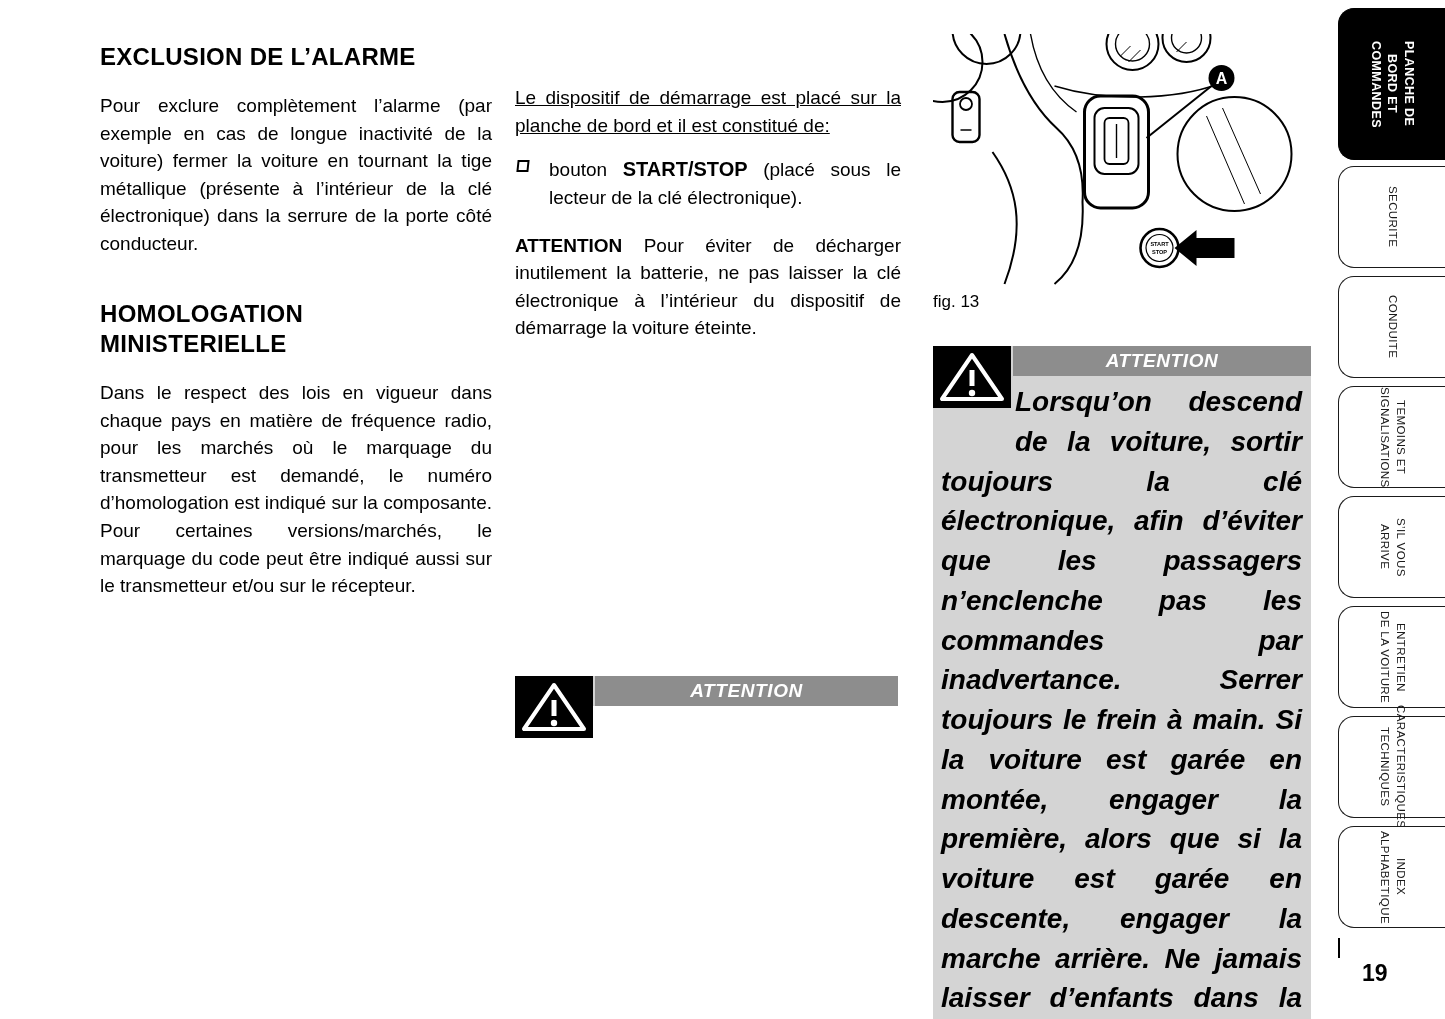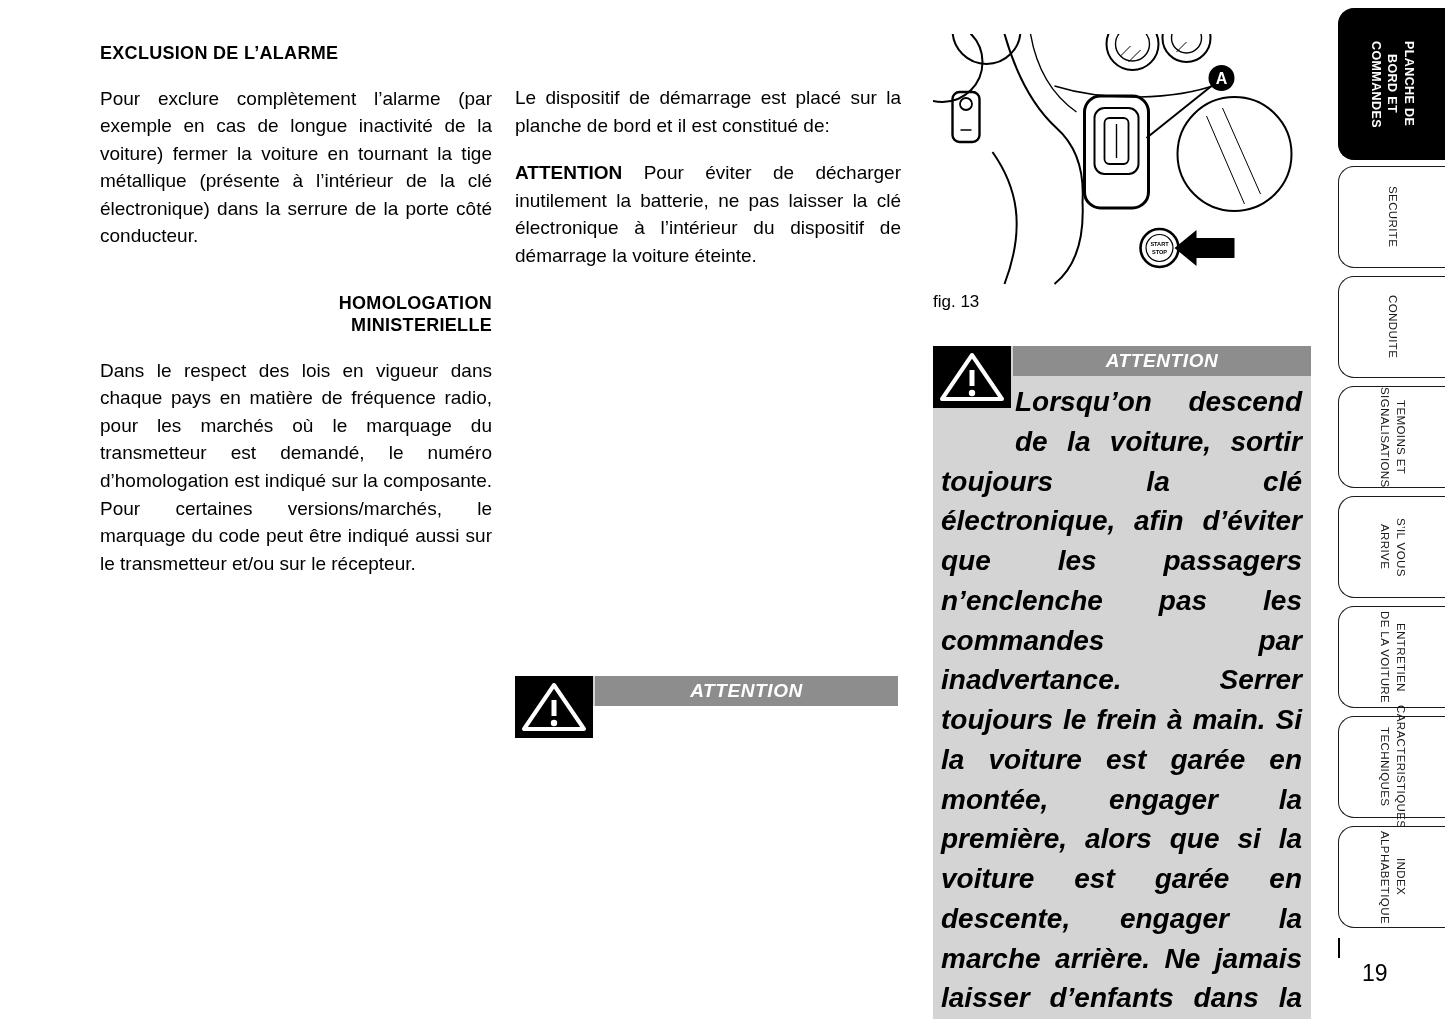--- a/index.html
+++ b/index.html
@@ -8,21 +8,21 @@
     width:1445px; height:1019px; position:relative; overflow:hidden;
     font-family:"Liberation Sans", sans-serif; color:#000;
   }
 
   
   .col { position:absolute; }
   .col-left  { left:100px; top:42px;  width:392px; }
   .col-mid   { left:515px; top:40px;  width:386px; }
 
   h2.sec-head {
-    font-size:18px; font-weight:bold; letter-spacing:0.3px; line-height:1.25;
+    font-size:24px; font-weight:bold; letter-spacing:0.3px; line-height:1.25;
   }
   h1.big-head {
     font-size:31px; font-weight:bold; letter-spacing:0.8px; line-height:1.13;
     white-space:pre-line;
   }
   p.body {
     font-size:19px; line-height:1.45; text-align:justify; margin-top:20px;
   }
   .gap-lg { margin-top:42px; }
 
@@ -75,39 +75,43 @@
   .tab-label {
     writing-mode:vertical-rl; text-orientation:mixed;
     white-space:pre-line; text-align:center;
     font-size:11.5px; line-height:1.35; letter-spacing:0.4px; color:#1a1a1a;
   }
   .tab-active { background:#000; border-color:#000; }
   .tab-active .tab-label { color:#fff; font-weight:bold; font-size:12.5px; }
 
   .page-num-wrap { position:absolute; left:1338px; top:938px; width:107px; height:80px; }
   .page-num-tick { position:absolute; left:0; top:0; width:2px; height:20px; background:#000; }
-  .page-num { position:absolute; left:24px; top:22px; font-size:23px; font-weight:normal;text-align:center; }
+  .page-num { position:absolute; left:24px; top:22px; font-size:23px; font-weight:bold;text-align:center; }
 
   svg { display:block; }
 </style>
 </head>
 <body>
 
 <div class="col col-left">
   <h2 class="sec-head">EXCLUSION DE L’ALARME</h2>
   <p class="body">Pour exclure complètement l’alarme (par exemple en cas de longue inactivité de la voiture) fermer la voiture en tournant la tige métallique (présente à l’intérieur de la clé électronique) dans la serrure de la porte côté conducteur.</p>
-  <h2 class="sec-head gap-lg" style="white-space:pre-line;text-align:right;">HOMOLOGATION
+  <h2 class="sec-head gap-lg" style="white-space:pre-line;">HOMOLOGATION
 MINISTERIELLE</h2>
   <p class="body">Dans le respect des lois en vigueur dans chaque pays en matière de fréquence radio, pour les marchés où le marquage du transmetteur est demandé, le numéro d’homologation est indiqué sur la composante. Pour certaines versions/marchés, le marquage du code peut être indiqué aussi sur le transmetteur et/ou sur le récepteur.</p>
 </div>
 
 <div class="col col-mid">
-  <p class="body" style="margin-top:44px;">Le dispositif de démarrage est placé sur la planche de bord et il est constitué de:</p>
-
-
+  <p class="body" style="margin-top:44px;text-decoration:underline;">Le dispositif de démarrage est placé sur la planche de bord et il est constitué de:</p>
+
+
+  <div class="bullet">
+    <span class="sq"></span>
+    <span>bouton </span><b>START/STOP</b><span> (placé sous le lecteur de la clé électronique).</span>
+  </div>
 
   <p class="body" style=""><b>ATTENTION</b><span> Pour éviter de décharger inutilement la batterie, ne pas laisser la clé électronique à l’intérieur du dispositif de démarrage la voiture éteinte.</span></p>
 </div>
 
 <div class="fig-area">
   <svg width="378" height="252" viewBox="0 0 375 252">
 
     <circle cx="8" cy="28" r="40" fill="none" stroke="#000" stroke-width="2"></circle>
     <circle cx="52" cy="-4" r="34" fill="none" stroke="#000" stroke-width="2"></circle>
 

